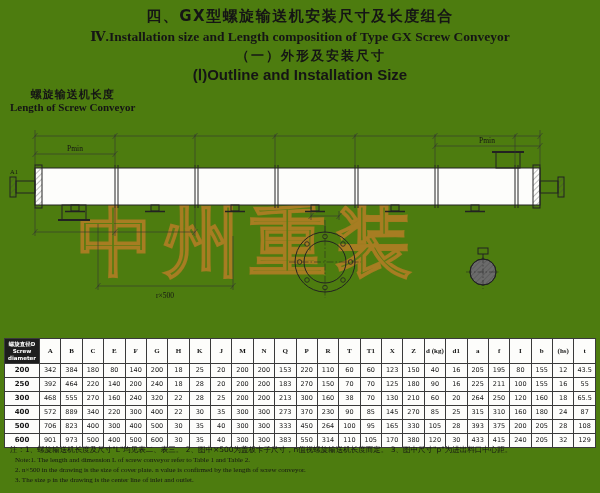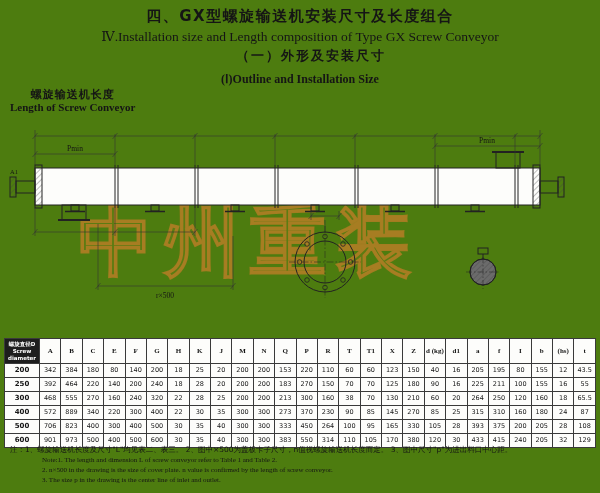--- a/index.html
+++ b/index.html
@@ -4,23 +4,23 @@
 <style>
   html,body{margin:0;padding:0;}
   .page{
     position:relative;width:600px;height:493px;overflow:hidden;
     background:#4d7c0f;color:#151515;
     font-family:"DejaVu Sans","Liberation Sans",sans-serif;
   }
   
   .titles{position:absolute;top:7px;left:0;right:0;text-align:center;}
   .t-cn1{font-size:15px;font-weight:bold;letter-spacing:1.5px;}
-  .t-en1{font-size:13.5px;font-weight:normal;font-family:"Liberation Serif","DejaVu Serif",serif;margin-top:2px;}
+  .t-en1{font-size:13.5px;font-weight:bold;font-family:"Liberation Serif","DejaVu Serif",serif;margin-top:2px;}
   .t-cn2{font-size:13px;font-weight:bold;letter-spacing:2px;margin-top:2px;padding-left:22px;}
-  .t-en2{font-size:12px;font-weight:bold;font-family:Liberation Serif, serif;margin-top:7px;}
+  .t-en2{font-size:15px;font-weight:bold;font-family:Liberation Sans, sans-serif;margin-top:1px;}
   
   .section{position:absolute;top:89px;left:10px;line-height:12px;}
   .s-cn{font-size:11px;font-weight:bold;letter-spacing:1px;text-align:center;}
   .s-en{font-size:11px;font-weight:bold;font-family:"Liberation Serif","DejaVu Serif",serif;}
   
   .drawing{position:absolute;top:116px;left:8px;width:584px;height:218px;}
   
   table.dims{
     position:absolute;top:338px;left:4px;width:592px;
     border-collapse:collapse;table-layout:fixed;background:#fdfdfb;
@@ -35,21 +35,21 @@
   }
   table.dims thead th.diam{
     width:34px;background:#1d1d1d;color:#fff;
     font-family:"DejaVu Sans",sans-serif;font-size:5.5px;line-height:7px;font-weight:bold;
   }
   table.dims tbody td{height:13px;font-size:6.5px;line-height:13px;}
   table.dims tbody td.diam-cell{font-weight:bold;font-size:7px;}
   
   .notes{position:absolute;top:444px;left:10px;right:6px;line-height:11px;}
   .n-cn{font-size:7.5px;}
-  .n-en{font-size:7px;font-family:"Liberation Serif","DejaVu Serif",serif;margin-left:32px;line-height:10px;}
+  .n-en{font-size:7px;font-family:"Liberation Serif","DejaVu Serif",serif;margin-left:5px;line-height:10px;}
 </style>
 </head>
 <body>
 
 <div class="page">
 
   <div class="titles">
     <div class="t-cn1">四、GX型螺旋输送机安装尺寸及长度组合</div>
     <div class="t-en1">Ⅳ.Installation size and Length composition of Type GX Screw Conveyor</div>
     <div class="t-cn2">（一）外形及安装尺寸</div>

